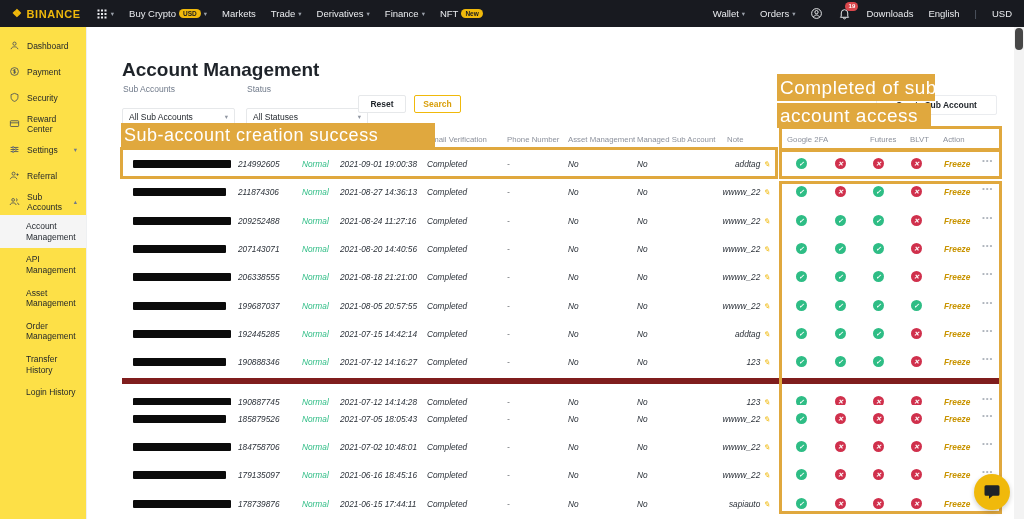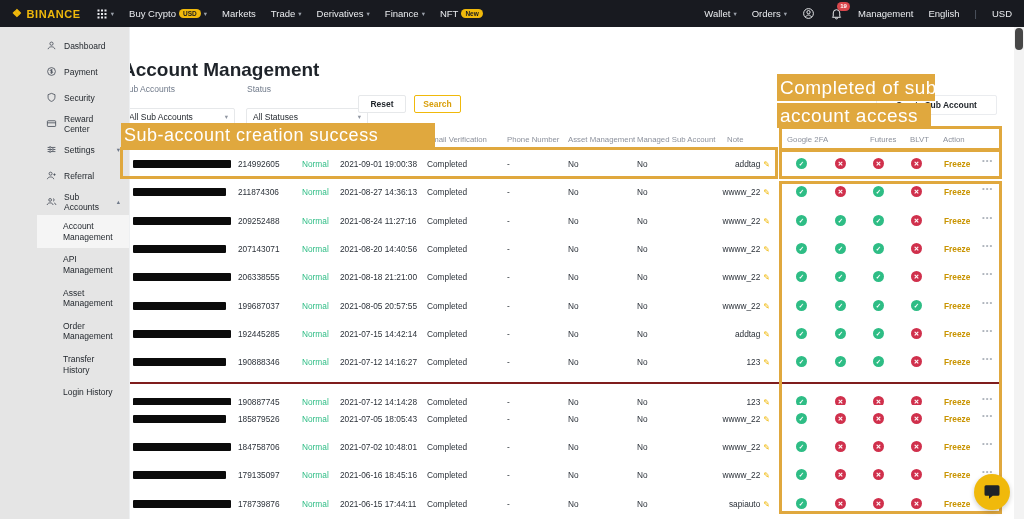--- a/index.html
+++ b/index.html
@@ -18,22 +18,22 @@
   .pill{background:#F0B90B;color:#181A20;font-size:6.5px;font-weight:bold;padding:1px 4px;border-radius:6px;}
   .caret{font-size:6.5px;color:#9aa0aa;}
   .nav-icon svg{width:13px;height:13px;stroke:#EAECEF;fill:none;stroke-width:1.8;}
   .grid-icon svg{width:12px;height:12px;fill:#EAECEF;stroke:none;}
   .bell-wrap{position:relative;}
   .nbadge{position:absolute;top:-5px;right:-7px;background:#D9474C;color:#fff;font-size:6px;
           min-width:9px;height:9px;line-height:9px;border-radius:5px;text-align:center;padding:0 2px;font-weight:bold;}
   .sep{color:#5c6370;font-size:9px;}
 
   
-  .sidebar{position:absolute;top:27px;left:0;width:130px;height:492px;background:#e5e5e5;
-           border-right:1px solid #eef0f2;box-sizing:border-box;padding-top:6px;z-index:2;padding-left:37px;}
+  .sidebar{position:absolute;top:27px;left:0;width:87px;height:492px;background:#fde047;
+           border-right:1px solid #eef0f2;box-sizing:border-box;padding-top:6px;z-index:2;}
   .side-item{height:26px;display:flex;align-items:center;gap:7px;padding:0 9px;font-size:8.5px;color:#1e2329;cursor:pointer;}
   .side-item svg{width:11px;height:11px;stroke:#474d57;fill:none;stroke-width:1.8;flex:none;}
   .chev{margin-left:auto;font-size:6.5px;color:#707a8a;}
   .sub-item{padding:6px 8px 6px 26px;font-size:8.5px;color:#1e2329;line-height:1.25;cursor:pointer;}
   .sub-item.active{background:#f5f5f5;}
 
   
   .main-title{position:absolute;left:122px;top:46px;font-size:19px;font-weight:bold;color:#1e2329;z-index:1;}
   .f-label{position:absolute;font-size:8.5px;color:#707a8a;z-index:1;}
   .select{position:absolute;top:108px;height:18px;border:1px solid #e6e8ea;border-radius:2px;background:#fff;
@@ -42,22 +42,22 @@
   .sel-caret{font-size:6.5px;color:#9096a1;}
   .btn{position:absolute;top:95px;height:18px;border-radius:2px;background:#fff;display:flex;align-items:center;
        justify-content:center;font-size:8.5px;font-weight:bold;box-sizing:border-box;z-index:1;cursor:pointer;}
   #btn-reset{left:358px;width:48px;border:1px solid #e6e8ea;color:#1e2329;}
   #btn-search{left:414px;width:47px;border:1px solid #F0B90B;color:#d89e0a;}
   #btn-create{left:876px;top:95px;width:121px;height:20px;border:1px solid #eaecef;color:#1e2329;font-size:8.5px;}
 
   
   .thead{position:absolute;left:122px;top:128px;width:878px;height:22px;z-index:1;}
   .hcell{position:absolute;top:7px;font-size:7.8px;color:#8c919c;white-space:nowrap;}
-  .trow{position:absolute;left:122px;width:878px;height:36px;background:#fff;border-bottom:2px solid #7f1d1d;
-        box-sizing:border-box;z-index:1;}
+  .trow{position:absolute;left:122px;width:878px;height:36px;background:#fff;border-bottom:6px solid #7f1d1d;
+        box-sizing:border-box;z-index:1;font-style:italic;}
   .cell{position:absolute;top:9px;font-size:8.3px;color:#2b3139;white-space:nowrap;}
   .bar{position:absolute;left:11px;top:10px;height:8px;background:#0b0b0b;border-radius:1px;}
   .c-uid{left:116px;}
   .c-status{left:180px;color:#2EBD85;}
   .c-created{left:218px;}
   .c-everif{left:305px;}
   .c-phone{left:385px;}
   .c-asset{left:446px;}
   .c-managed{left:515px;}
   .c-note{left:558px;width:90px;text-align:right;}
@@ -159,21 +159,21 @@
           </svg>
       </div>
       <div class="nav-item nav-icon bell-wrap">
         <svg viewBox="0 0 24 24">
             <path d="M6 17v-6a6 6 0 0 1 12 0v6l1.5 2h-15z"></path>
             <path d="M10 20a2 2 0 0 0 4 0"></path>
           </svg>
         <span class="nbadge">19</span>
       </div>
       <div class="nav-item">
-          <span>Management</span>
+          <span>Downloads</span>
         </div>
       <div class="nav-item">
           <span>English</span>
         </div>
       <span class="sep">|</span>
       <div class="nav-item">
           <span>USD</span>
         </div>
     </div>
   </header>

